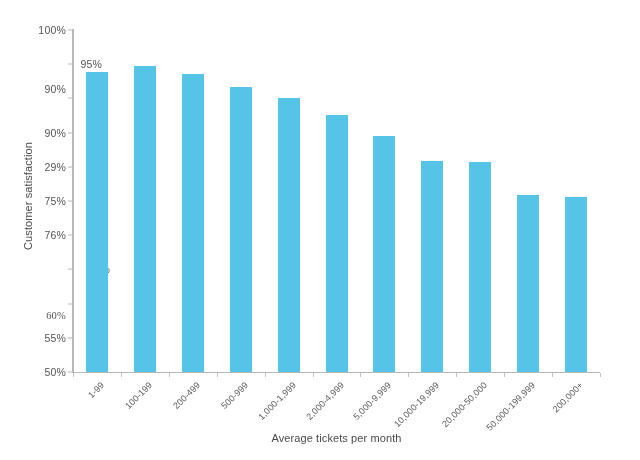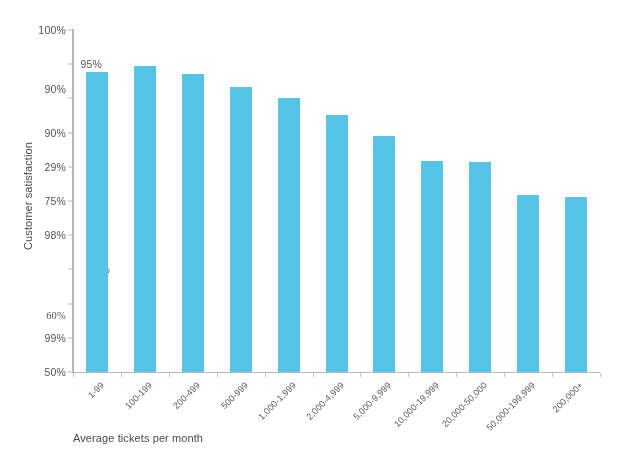--- a/index.html
+++ b/index.html
@@ -32,20 +32,21 @@
     color: #4a4a4a;
     letter-spacing: 0.1px;
     white-space: nowrap;
   }
   
   #x-axis-title {
     position: absolute;
     left: 73px;
     top: 432px;
     width: 527px;
+    text-align: center;
     font-size: 11px;
     color: #4a4a4a;
     letter-spacing: 0.1px;
   }
   
   #plot-area {
     position: absolute;
     left: 73px;
     top: 30px;
     width: 527px;
@@ -115,27 +116,27 @@
 <div id="chart-root">
 
   <div id="y-axis-title">Customer satisfaction</div>
 
   <div id="y-axis-line"></div>
   <div id="x-axis-line"></div>
 
   <div id="y-ticks">
       <div class="y-tick" style="top: 372px;">50%</div>
       <div class="y-tick-mark" style="top: 372px;"></div>
-      <div class="y-tick" style="top: 337.8px;">99%</div>
+      <div class="y-tick" style="top: 337.8px;">55%</div>
       <div class="y-tick-mark" style="top: 337.8px;"></div>
       <div class="y-tick" style="top: 315px; font-family: Liberation Serif, serif;">60%</div>
       <div class="y-tick-mark" style="top: 303.6px;"></div>
       <div class="y-tick" style="top: 269.4px; margin-left: 44px;">65%</div>
       <div class="y-tick-mark" style="top: 269.4px;"></div>
-      <div class="y-tick" style="top: 235.2px;">98%</div>
+      <div class="y-tick" style="top: 235.2px;">76%</div>
       <div class="y-tick-mark" style="top: 235.2px;"></div>
       <div class="y-tick" style="top: 201px;">75%</div>
       <div class="y-tick-mark" style="top: 201px;"></div>
       <div class="y-tick" style="top: 166.8px;">29%</div>
       <div class="y-tick-mark" style="top: 166.8px;"></div>
       <div class="y-tick" style="top: 132.6px;">90%</div>
       <div class="y-tick-mark" style="top: 132.6px;"></div>
       <div class="y-tick" style="top: 89px;">90%</div>
       <div class="y-tick-mark" style="top: 98.4px;"></div>
       <div class="y-tick" style="top: 64.2px; margin-left: 36px;">95%</div>

